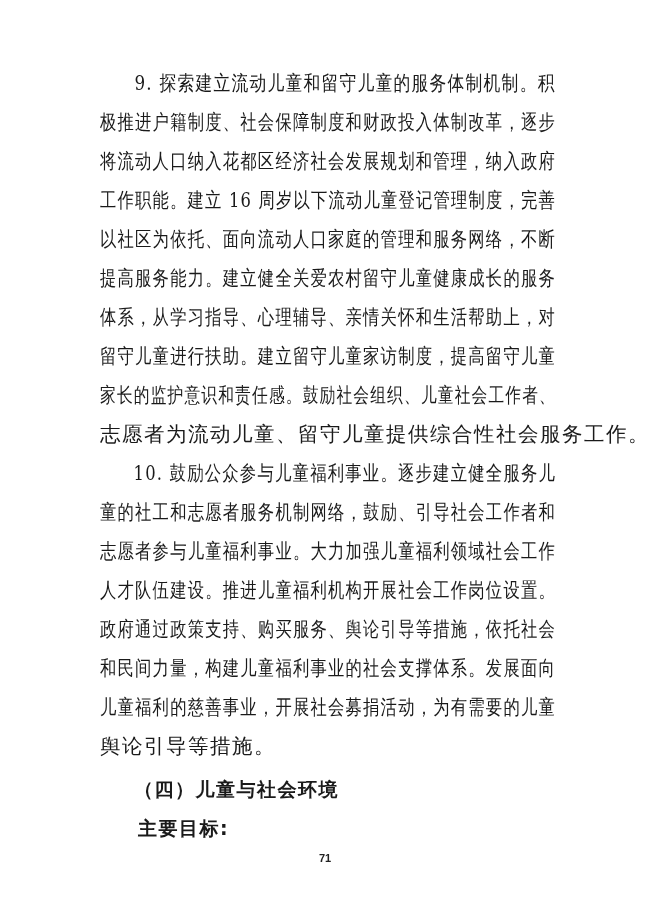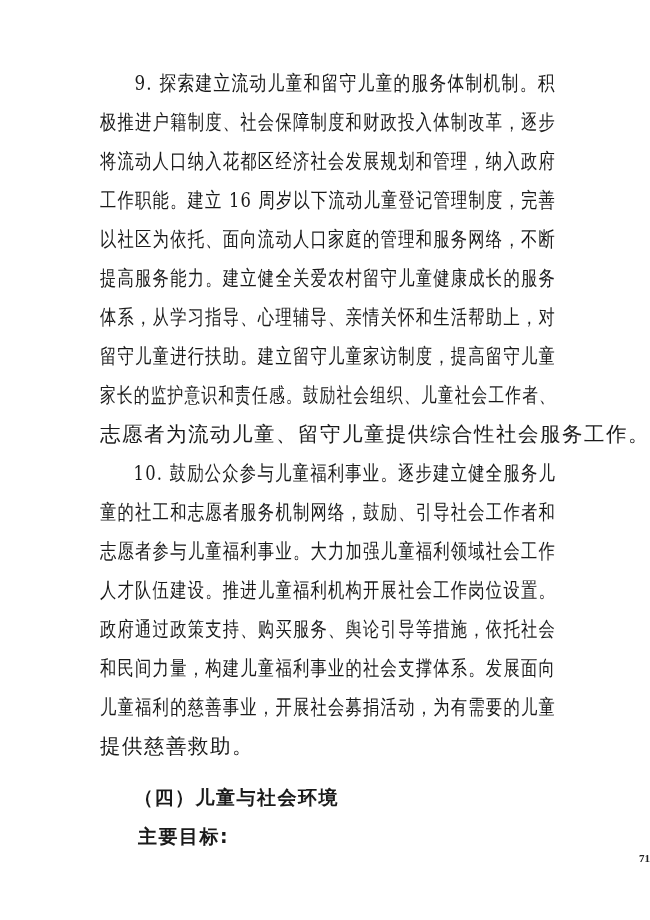--- a/index.html
+++ b/index.html
@@ -44,32 +44,32 @@
       line-height: 39px;
       font-family: "DejaVu Sans", "Liberation Sans", sans-serif;
       font-weight: bold;
       font-size: 19px;
       letter-spacing: 1.5px;
       padding-left: 34px;
       white-space: nowrap;
     }
     .heading.first {
       padding-left: 34px;
-      margin-top: 12px;
+      margin-top: 4px;
     }
     .heading.sub {
       padding-left: 38px;
     }
     .page-number {
       position: absolute;
       top: 852px;
       left: 0;
       width: 650px;
-      text-align: right;
-      font-family: Liberation Serif, serif;
+      text-align: center;
+      font-family: Liberation Sans, sans-serif;
       font-weight: bold;
       font-size: 11px;
       color: #222;
     }
   </style>
 </head>
 <body>
 
 <div class="page">
 
@@ -88,20 +88,20 @@
   </div>
 
   <div>
     <span class="line indent" style="transform: scaleX(0.798599);">10. 鼓励公众参与儿童福利事业。逐步建立健全服务儿</span>
     <span class="line" style="transform: scaleX(0.797203);">童的社工和志愿者服务机制网络，鼓励、引导社会工作者和</span>
     <span class="line" style="transform: scaleX(0.797203);">志愿者参与儿童福利事业。大力加强儿童福利领域社会工作</span>
     <span class="line" style="transform: scaleX(0.797203);">人才队伍建设。推进儿童福利机构开展社会工作岗位设置。</span>
     <span class="line" style="transform: scaleX(0.797203);">政府通过政策支持、购买服务、舆论引导等措施，依托社会</span>
     <span class="line" style="transform: scaleX(0.797203);">和民间力量，构建儿童福利事业的社会支撑体系。发展面向</span>
     <span class="line" style="transform: scaleX(0.797203);">儿童福利的慈善事业，开展社会募捐活动，为有需要的儿童</span>
-    <span class="line last">提供慈善救助。</span>
+    <span class="line last">舆论引导等措施。</span>
   </div>
 
   <span class="heading first">（四）儿童与社会环境</span>
   <span class="heading sub">主要目标:</span>
 </div>
 
 <div class="page-number">71</div>
 
 </body></html>

